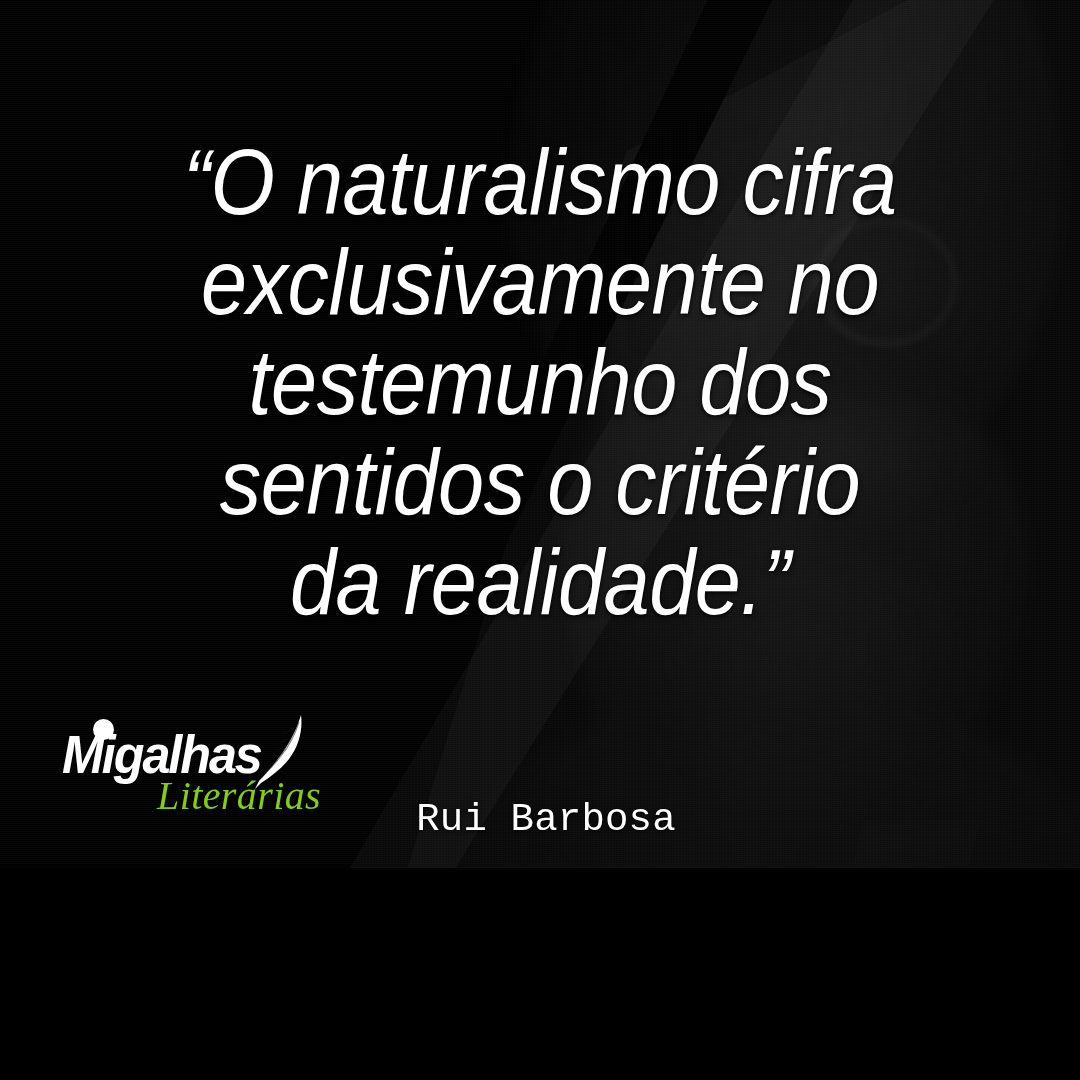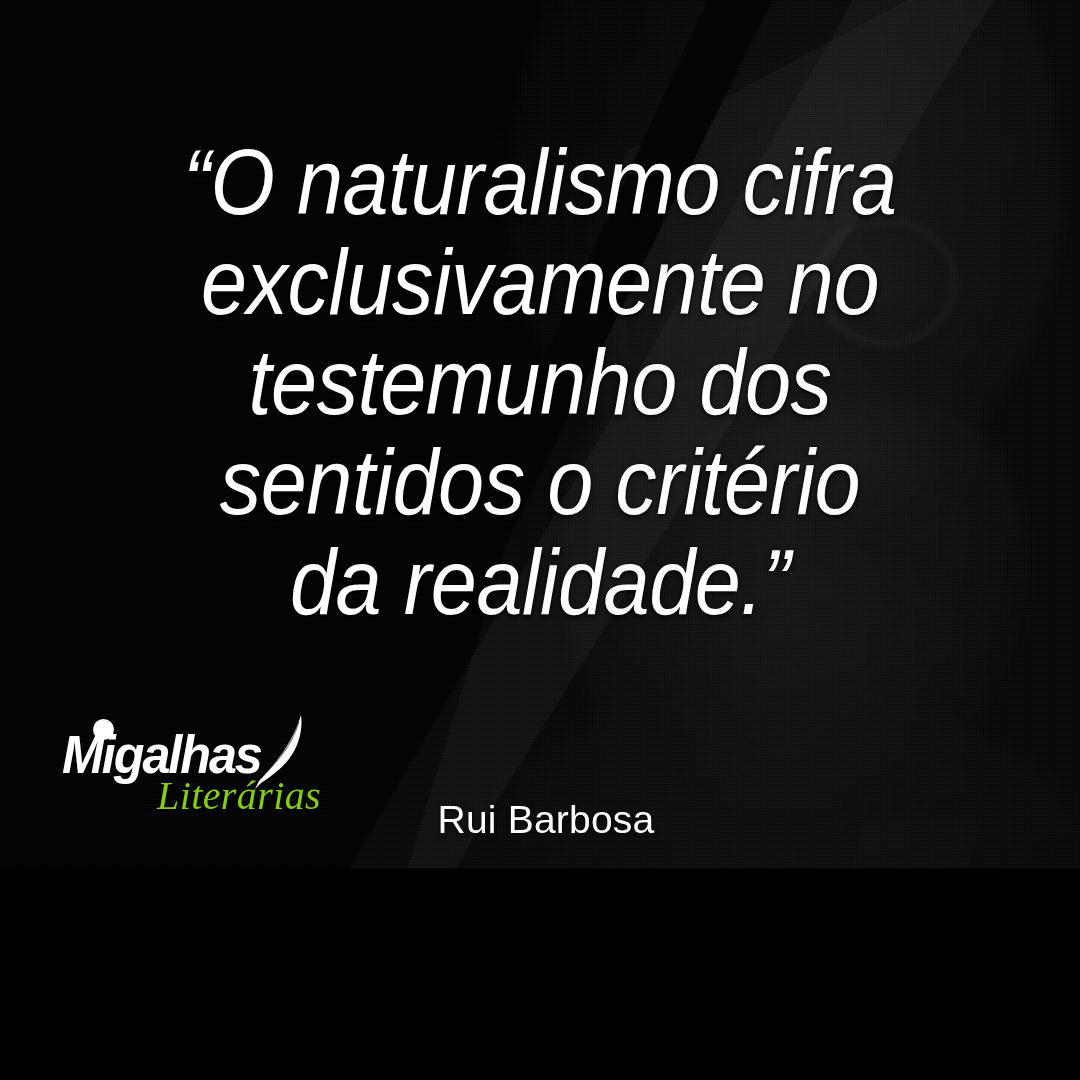--- a/index.html
+++ b/index.html
@@ -149,21 +149,21 @@
     text-shadow: 0 2px 6px rgba(0,0,0,.85), 0 0 2px rgba(0,0,0,.6);
   }
 
   
   .author {
     position: absolute;
     left: 12px; right: 0;
     top: 798px;
     text-align: center;
     color: #ffffff;
-    font-family: Liberation Sans, sans-serif;
+    font-family: Liberation Mono, monospace;
     font-size: 39px;
     font-weight: 400;
     letter-spacing: .2px;
     text-shadow: 0 1px 4px rgba(0,0,0,.8);
   }
 
   
   .logo {
     position: absolute;
     left: 62px;

